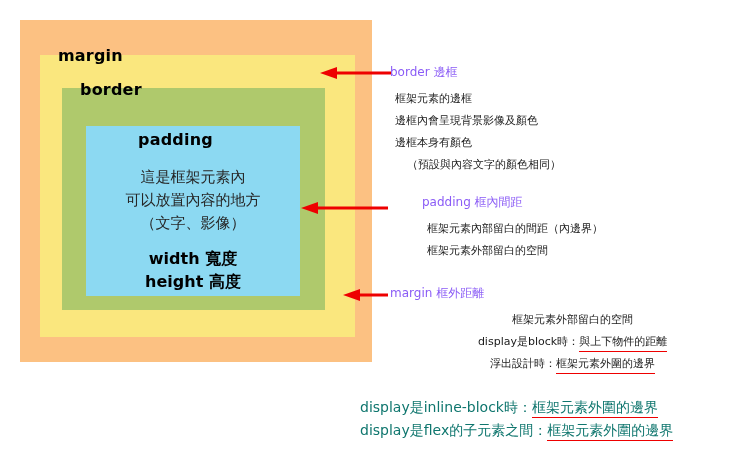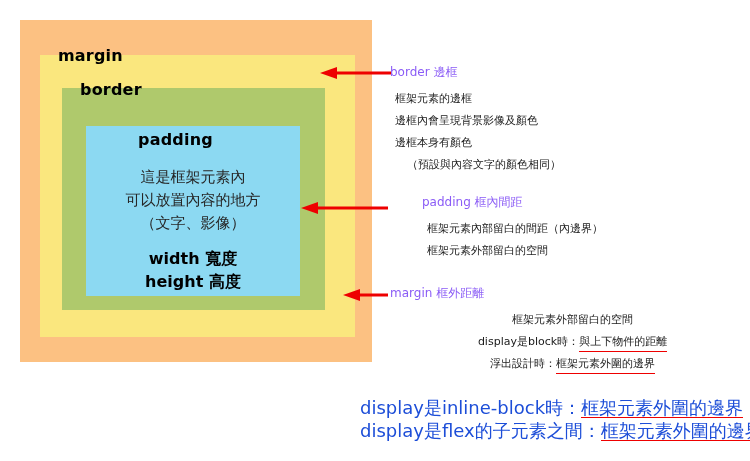--- a/index.html
+++ b/index.html
@@ -130,22 +130,22 @@
 
   .blk-border  { top: 62px; }
   .blk-padding { top: 192px; margin-left: 32px; }
   .blk-margin  { top: 283px; }
 
   .tail-block {
     position: absolute;
     left: 360px;
     top: 396px;
     width: 390px;
-    color: #1d4ed8;
-    font-size: 18px;
+    color: #0f766e;
+    font-size: 14px;
     line-height: 23px;
   }
   .tail-block div { white-space: nowrap; }
 </style>
 </head>
 <body>
 
 <div id="box-diagram">
 
   <div class="box-margin"></div>

